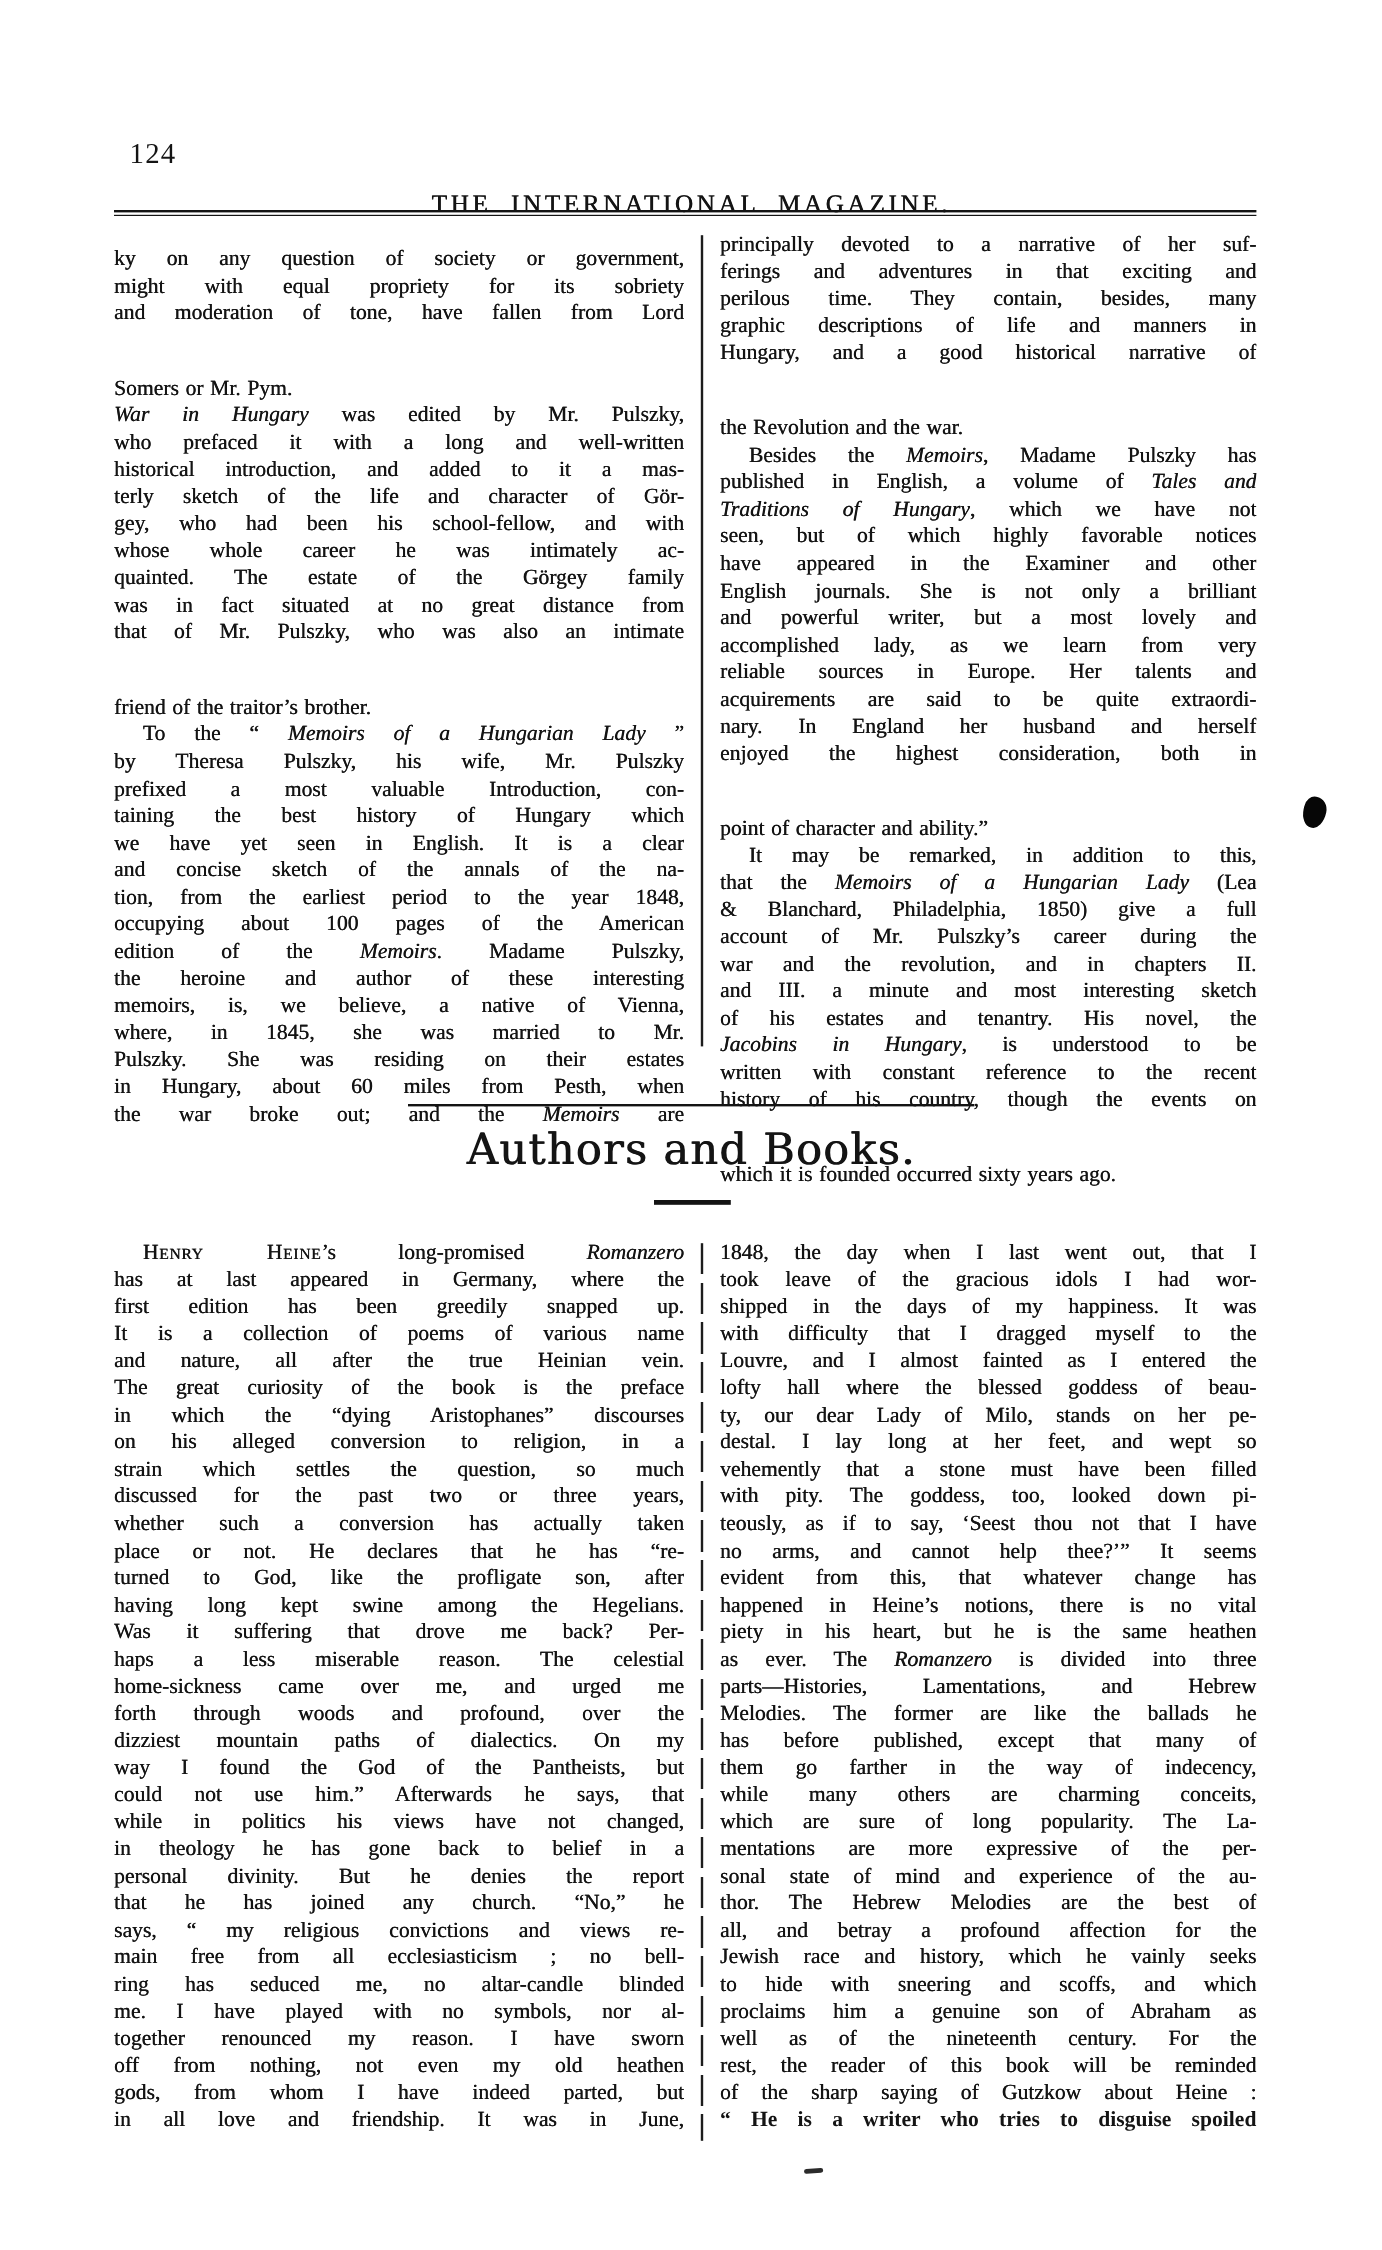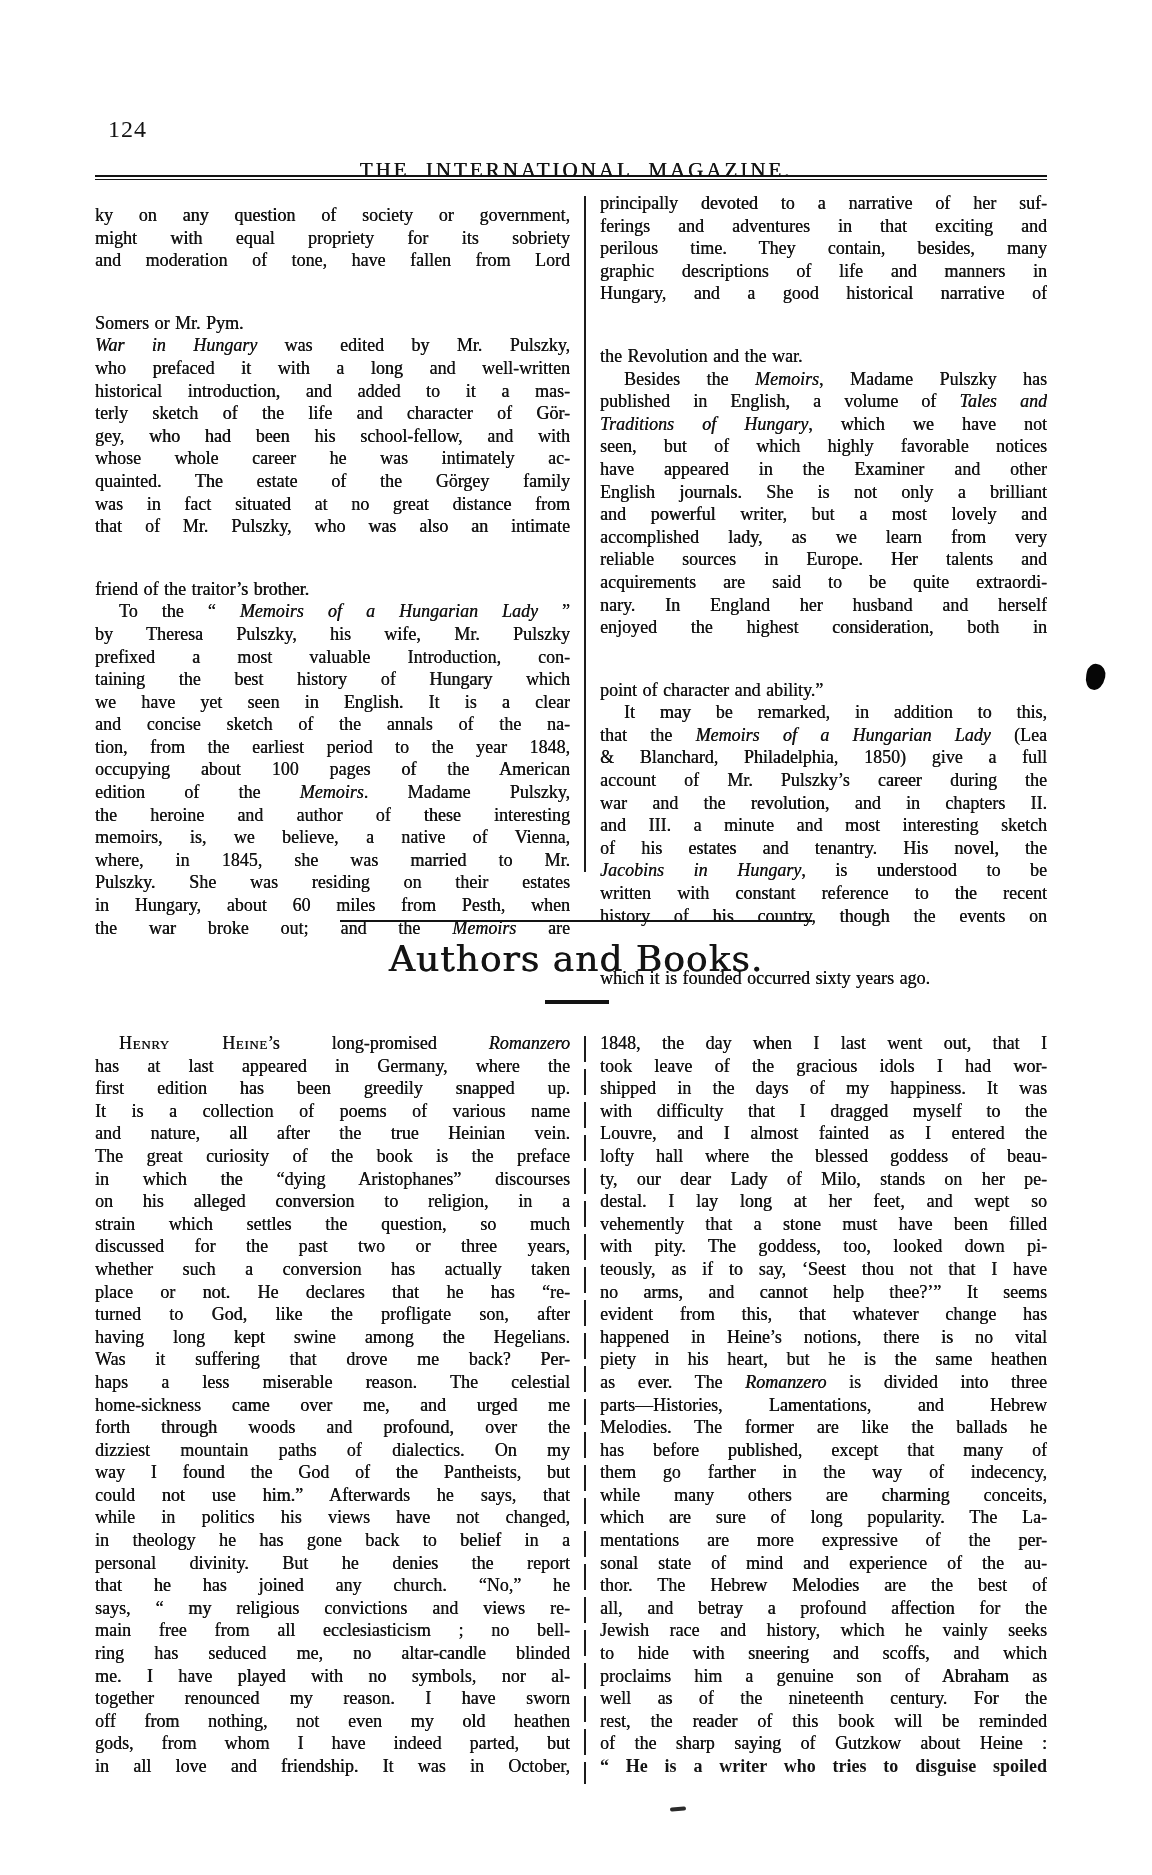--- a/index.html
+++ b/index.html
@@ -172,21 +172,21 @@
       <div class="line">in theology he has gone back to belief in a</div>
       <div class="line">personal divinity. But he denies the report</div>
       <div class="line">that he has joined any church. “No,” he</div>
       <div class="line">says, “ my religious convictions and views re-</div>
       <div class="line">main free from all ecclesiasticism ; no bell-</div>
       <div class="line">ring has seduced me, no altar-candle blinded</div>
       <div class="line">me. I have played with no symbols, nor al-</div>
       <div class="line">together renounced my reason. I have sworn</div>
       <div class="line">off from nothing, not even my old heathen</div>
       <div class="line">gods, from whom I have indeed parted, but</div>
-      <div class="line">in all love and friendship. It was in October,</div>
+      <div class="line">in all love and friendship. It was in June,</div>
     </div>
   <div class="col bot-right">
       <div class="line">1848, the day when I last went out, that I</div>
       <div class="line">took leave of the gracious idols I had wor-</div>
       <div class="line">shipped in the days of my happiness. It was</div>
       <div class="line">with difficulty that I dragged myself to the</div>
       <div class="line">Louvre, and I almost fainted as I entered the</div>
       <div class="line">lofty hall where the blessed goddess of beau-</div>
       <div class="line">ty, our dear Lady of Milo, stands on her pe-</div>
       <div class="line">destal. I lay long at her feet, and wept so</div>

